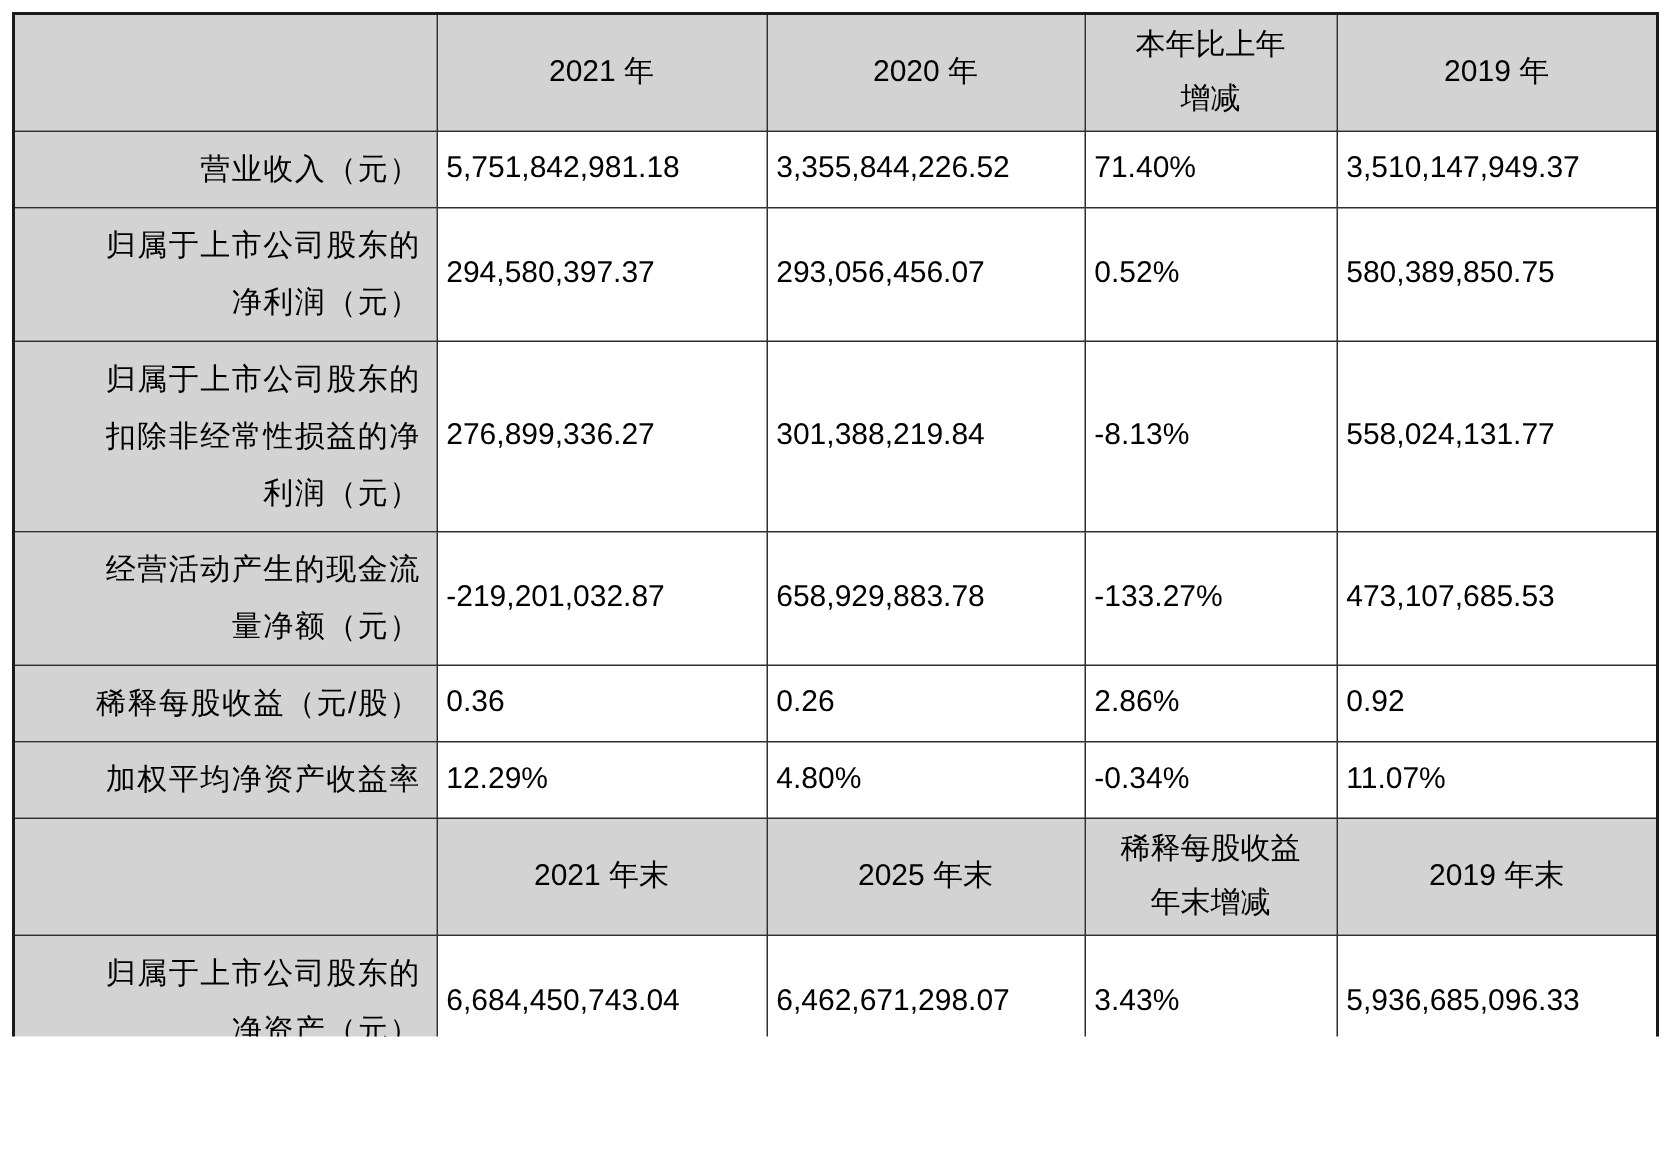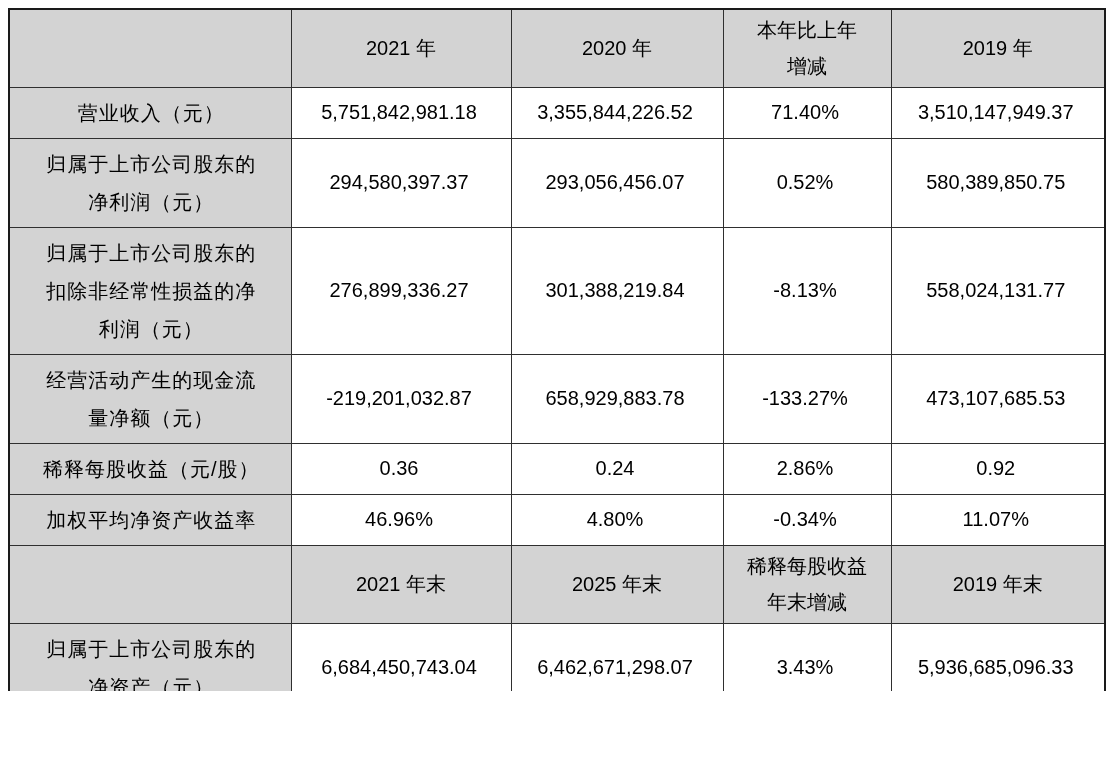--- a/index.html
+++ b/index.html
@@ -33,30 +33,30 @@
   td.hd {
     background: #d3d3d3;
     text-align: center;
     white-space: pre-line;
     line-height: 36px;
     padding: 2px 6px;
   }
   
   td.lbl {
     background: #d3d3d3;
-    text-align: center;
+    text-align: right;
     padding: 6px 10px 6px 12px;
     white-space: pre-line;
     line-height: 38px;
     letter-spacing: 1px;
   }
   
   td.val {
     background: #ffffff;
-    text-align: center;
+    text-align: left;
     padding: 6px 10px 6px 6px;
     white-space: nowrap;
   }
   tr.r-head  { height: 78px; }
   tr.r-tall1 { height: 50px; }
   tr.r-2line { height: 88px; }
   tr.r-3line { height: 118px; }
   tr.r-std   { height: 44px; }
   tr.r-bot   { height: 80px; }
   tr.r-asset { height: 49px; }
@@ -117,28 +117,28 @@
         <td class="val">-219,201,032.87</td>
         <td class="val">658,929,883.78</td>
         <td class="val">-133.27%</td>
         <td class="val">473,107,685.53</td>
       </tr>
 
 
       <tr class="r-std">
         <td class="lbl">稀释每股收益（元/股）</td>
         <td class="val">0.36</td>
-        <td class="val">0.24</td>
+        <td class="val">0.26</td>
         <td class="val">2.86%</td>
         <td class="val">0.92</td>
       </tr>
 
       <tr class="r-std">
         <td class="lbl">加权平均净资产收益率</td>
-        <td class="val">46.96%</td>
+        <td class="val">12.29%</td>
         <td class="val">4.80%</td>
         <td class="val">-0.34%</td>
         <td class="val">11.07%</td>
       </tr>
 
       <tr class="r-head">
         <td class="hd"></td>
         <td class="hd">2021 年末</td>
         <td class="hd">2025 年末</td>
         <td class="hd">稀释每股收益

